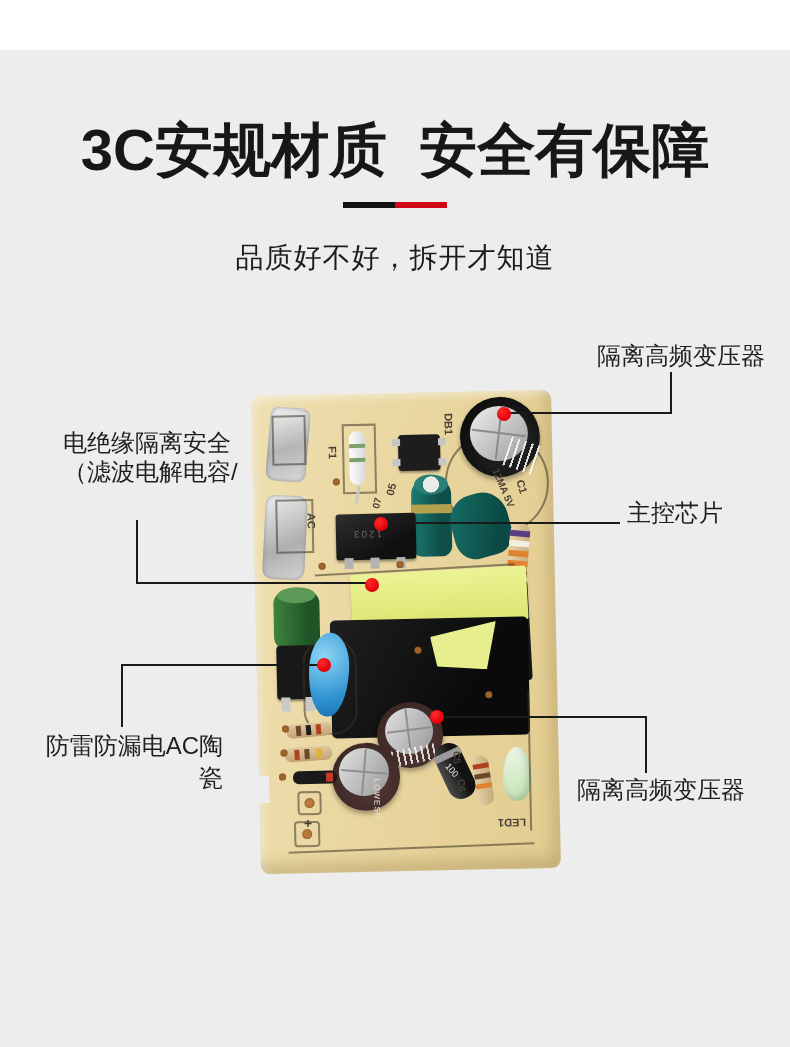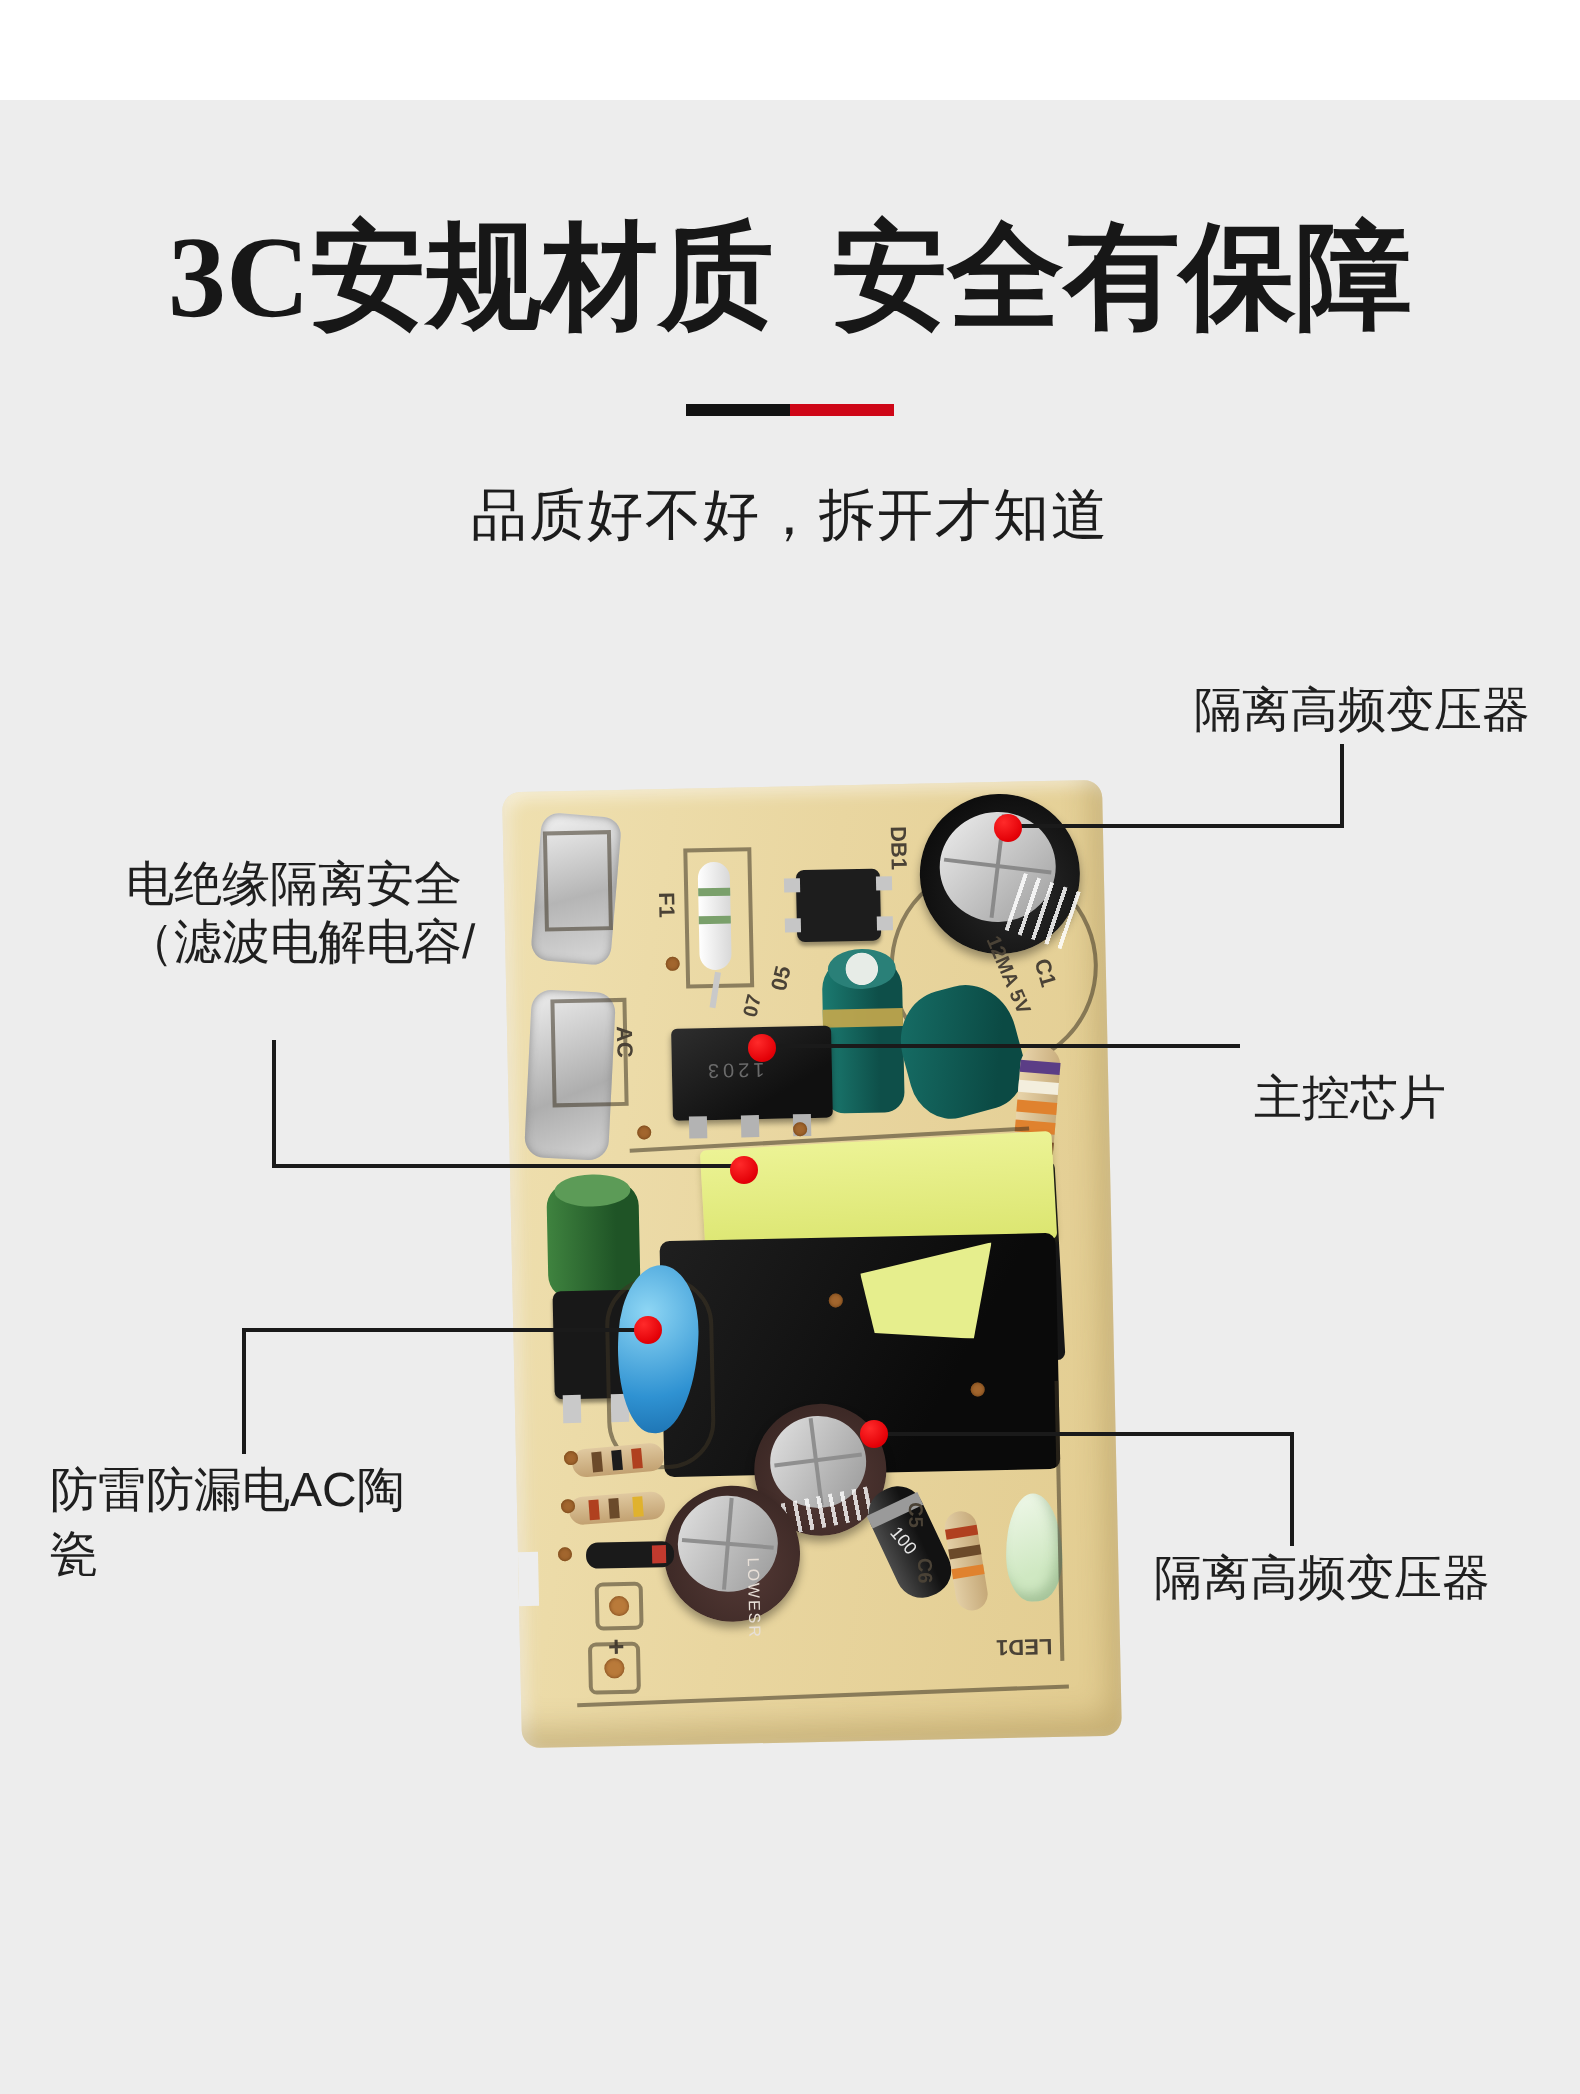--- a/index.html
+++ b/index.html
@@ -6,35 +6,35 @@
   body{
     width:790px;height:1047px;position:relative;overflow:hidden;
     background:#ffffff;
     font-family:"Liberation Sans","DejaVu Sans",sans-serif;
     -webkit-font-smoothing:antialiased;
   }
   .abs{position:absolute;}
   
   #gray-panel{left:0;top:50px;width:790px;height:997px;background:#ededed;}
   #main-title{
-    left:0;top:100px;width:790px;text-align:center;
-    font-size:58px;font-weight:800;color:#171717;letter-spacing:0px;white-space:pre;font-family:Liberation Serif, serif;
+    left:0;top:112px;width:790px;text-align:center;
+    font-size:58px;font-weight:800;color:#171717;letter-spacing:0px;white-space:pre;
   }
   #divider{left:343px;top:202px;width:104px;height:6px;display:flex;}
   #divider .half{width:52px;height:6px;}
   #subtitle{
     left:0;top:239px;width:790px;text-align:center;
     font-size:28px;font-weight:500;color:#1c1c1c;letter-spacing:1px;
   }
   
   .callout-label{color:#1f1f1f;font-size:24px;font-weight:400;line-height:29px;}
   #label-hv{left:597px;top:341px;}
   #label-transformer{left:63px;top:428px;width:210px;}
-  #label-chip{left:627px;top:535px;}
-  #label-ceramic{left:25px;top:730px;width:198px;text-align:left;line-height:32px;}
+  #label-chip{left:627px;top:498px;}
+  #label-ceramic{left:25px;top:730px;width:198px;text-align:right;line-height:32px;}
   #label-filter{left:577px;top:775px;}
   
   .cl{background:#1a1a1a;}
   
   .dot{width:14px;height:14px;border-radius:50%;
        background:radial-gradient(circle at 35% 30%,#ff2a2a,#e30007 70%,#c40006);}
   
   #pcb{left:256px;top:393px;width:300px;height:478px;transform:rotate(-1.2deg);}
   #board{
     left:0;top:0;width:300px;height:478px;border-radius:9px;overflow:hidden;

